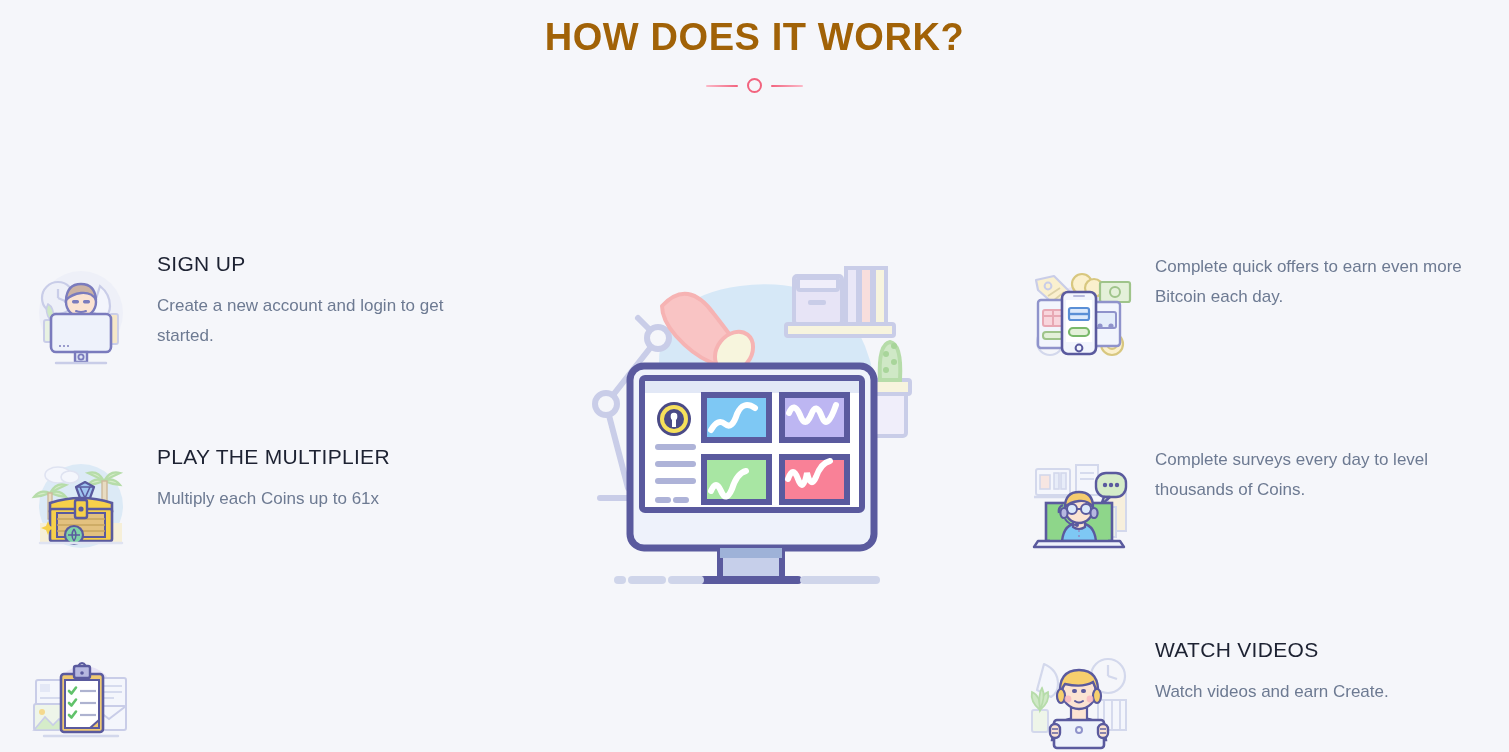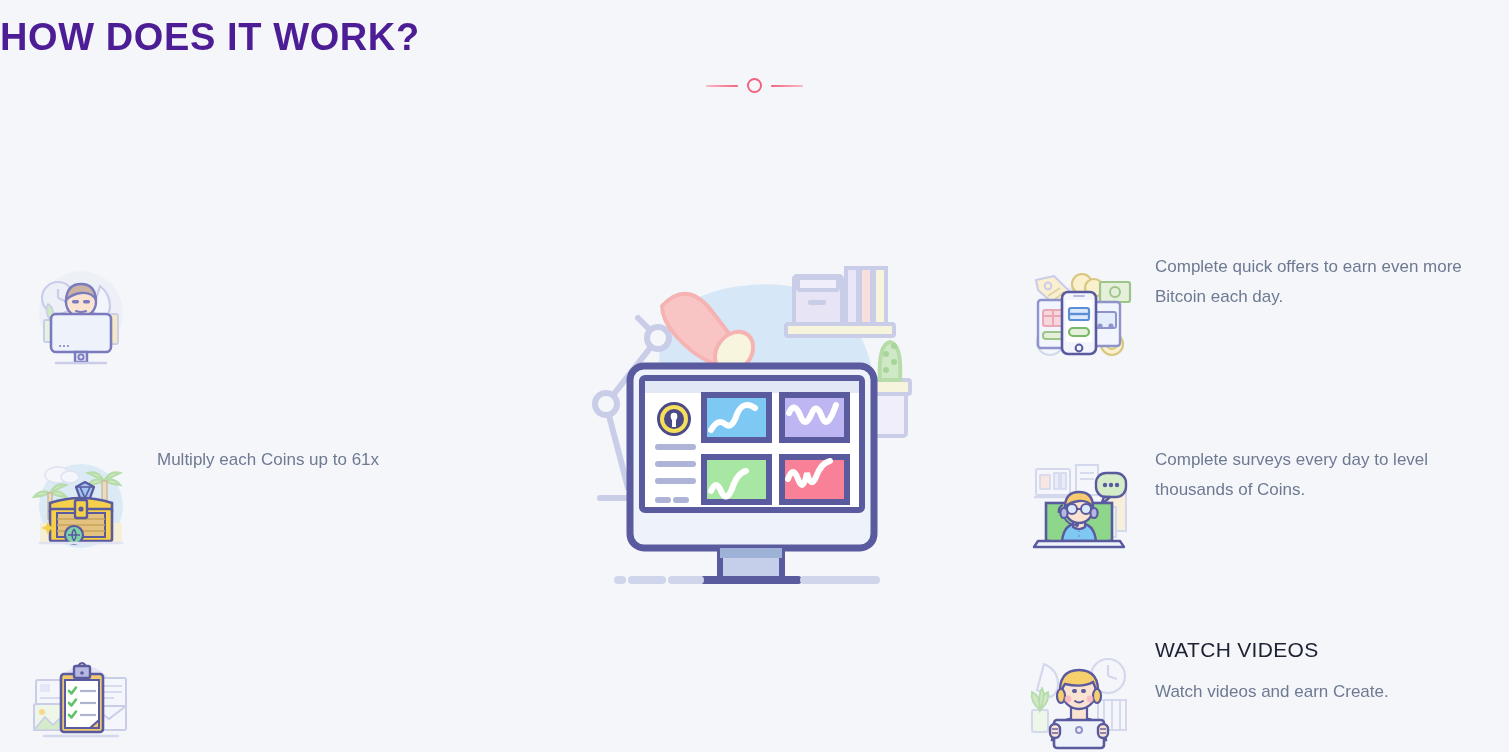--- a/index.html
+++ b/index.html
@@ -7,23 +7,23 @@
     width: 1509px; height: 752px;
     background: #f5f6fa;
     font-family: "Liberation Sans", sans-serif;
     overflow: hidden;
   }
   .page { position: relative; width: 1509px; height: 752px; background: #f5f6fa; }
 
   
   .section-title {
     position: absolute; top: 16px; left: 0; width: 1509px;
-    text-align: left;
+    text-align: center;
     font-size: 38px; font-weight: bold; letter-spacing: 0.6px;
-    color: #4c1d95;
+    color: #a16207;
   }
   .divider {
     position: absolute; top: 78px; left: 0; width: 1509px;
     display: flex; align-items: center; justify-content: center; gap: 9px;
   }
   .divider .bar { width: 32px; height: 2px; border-radius: 2px; }
   .divider .bar.left  { background: linear-gradient(to right, #fbb9c8, #f2637e); }
   .divider .bar.right { background: linear-gradient(to left,  #fbb9c8, #f2637e); }
   .divider .ring {
     width: 15px; height: 15px; border-radius: 50%;
@@ -87,20 +87,24 @@
           <path d="M40 42 q1 -16 15 -16 q14 0 15 16 q-4 -8 -15 -7 q-9 1 -15 7z" fill="#cbb2a4" stroke="#7a7bbd" stroke-width="2.4"></path>
           <rect x="46" y="42" width="7" height="3.4" rx="1.6" fill="#7a7bbd"></rect>
           <rect x="57" y="42" width="7" height="3.4" rx="1.6" fill="#7a7bbd"></rect>
           <path d="M50 53 q5 2 10 0" fill="none" stroke="#7a7bbd" stroke-width="2" stroke-linecap="round"></path>
           <rect x="25" y="56" width="60" height="38" rx="5" fill="#eef2fb" stroke="#7a7bbd" stroke-width="2.6"></rect>
           <rect x="49" y="94" width="12" height="10" fill="#dfe5f5" stroke="#7a7bbd" stroke-width="2.4"></rect>
           <circle cx="55" cy="99" r="2.6" fill="none" stroke="#7a7bbd" stroke-width="1.8"></circle>
           <line x1="33" y1="88" x2="43" y2="88" stroke="#9a9ccd" stroke-width="2" stroke-dasharray="2 2"></line>
           <line x1="30" y1="105" x2="80" y2="105" stroke="#c9cde8" stroke-width="2.4" stroke-linecap="round"></line>
         </svg>
+      </div>
+      <div class="feature-body">
+        <div class="feature-title">SIGN UP</div>
+        <div class="feature-desc">Create a new account and login to get started.</div>
       </div>
     </div>
 
     <div class="feature">
       <div class="feature-icon">
         <svg width="110" height="110" viewBox="0 0 110 110">
           <circle cx="55" cy="55" r="42" fill="#dceaf6"></circle>
           <path d="M14 72 h82 v20 h-82z" fill="#f6efd8"></path>
           <ellipse cx="32" cy="24" rx="13" ry="8" fill="#f4f6fc" stroke="#dfe3f1" stroke-width="1.6"></ellipse>
           <ellipse cx="44" cy="26" rx="9" ry="6" fill="#f4f6fc" stroke="#dfe3f1" stroke-width="1.6"></ellipse>
@@ -129,20 +133,21 @@
           </g>
           <rect x="49" y="49" width="12" height="18" rx="2" fill="#f6d04a" stroke="#5a5a9e" stroke-width="2.4"></rect>
           <circle cx="55" cy="58" r="2.6" fill="#5a5a9e"></circle>
           <circle cx="48" cy="84" r="9" fill="#7fd3a8" stroke="#5a5a9e" stroke-width="2.2"></circle>
           <path d="M42 84 h12 M48 78 q4 6 0 12 M48 78 q-4 6 0 12" stroke="#5a5a9e" stroke-width="1.4" fill="none"></path>
           <path d="M22 70 l2 5 l5 2 l-5 2 l-2 5 l-2 -5 l-5 -2 l5 -2z" fill="#f6d04a"></path>
           <line x1="14" y1="92" x2="96" y2="92" stroke="#dfe3f1" stroke-width="2.4" stroke-linecap="round"></line>
         </svg>
       </div>
       <div class="feature-body">
+        <div class="feature-title">PLAY THE MULTIPLIER</div>
         <div class="feature-desc">Multiply each Coins up to 61x</div>
       </div>
     </div>
 
     <div class="feature">
       <div class="feature-icon">
         <svg width="110" height="110" viewBox="0 0 110 110">
           <circle cx="58" cy="52" r="30" fill="#e6e2f5"></circle>
           <rect x="10" y="36" width="32" height="44" rx="2" fill="#f4f6fc" stroke="#c9cde8" stroke-width="2"></rect>
           <rect x="14" y="40" width="10" height="8" fill="#e4e8f6"></rect>

